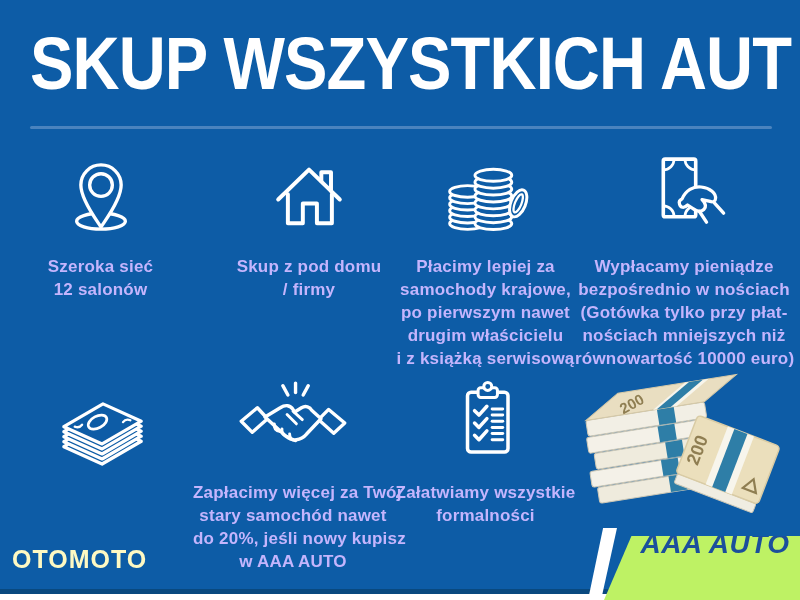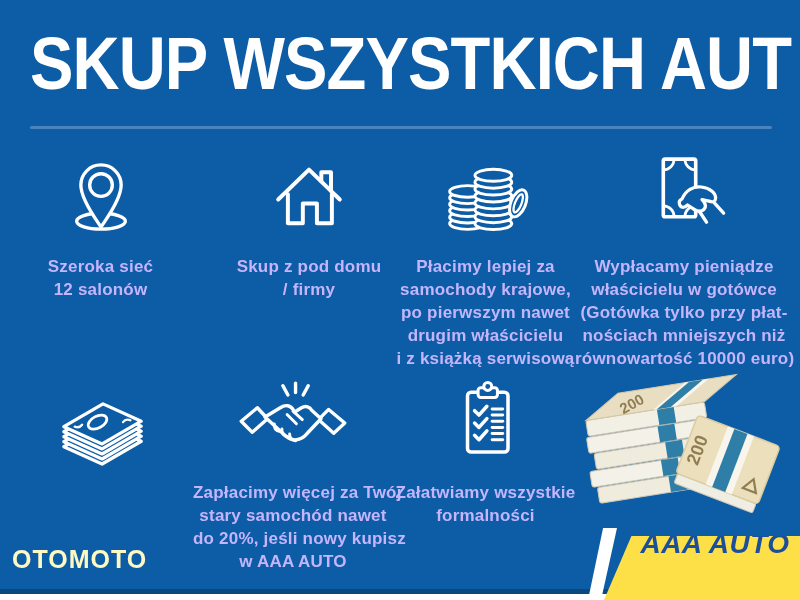--- a/index.html
+++ b/index.html
@@ -32,21 +32,21 @@
     font-size:25px; line-height:27px; font-weight:bold; color:#fef9c3;
     letter-spacing:1px; white-space:nowrap;
   }
   .bottom-shadow{ position:absolute; left:0; top:589px; width:800px; height:5px; background:#09497F; }
   .bottom-white{ position:absolute; left:0; top:594px; width:800px; height:6px; background:#FFFFFF; }
   .aaa-stripe{
     position:absolute; left:588px; top:528px; width:29px; height:72px; background:#FFFFFF;
     clip-path:polygon(52% 0%, 100% 0%, 45% 100%, 0% 100%); z-index:4;
   }
   .aaa-box{
-    position:absolute; left:604px; top:536px; width:196px; height:64px; background:#fde047;
+    position:absolute; left:604px; top:536px; width:196px; height:64px; background:#bef264;
     clip-path:polygon(14% 0%, 100% 0%, 100% 100%, 0% 100%);
     z-index:4; display:flex; flex-direction:column; align-items:center; justify-content:center;
     padding-left:0; box-sizing:border-box;gap:46px;
   }
   .aaa-text{
     font-size:28px; font-weight:bold; font-style:italic; color:#1B4F9C;
     letter-spacing:0.5px; margin-left:26px; line-height:30px; white-space:nowrap;
   }
   .aaa-underline{ width:150px; height:4px; background:#1B4F9C; margin-left:26px; margin-top:2px; }
   svg{ display:block; }
@@ -135,21 +135,21 @@
         </g>
         <path d="M48,53 C52,44 60,39 69,40 C79,41 86,47 85,53 C85,56 82,57 79,56 L70,54 C74,58 75,62 72,65 C69,68 64,67 60,64 L54,60 C50,64 46,63 45,59 C44,56 46,54 48,53 Z" fill="#0D5CA6" stroke="#FFFFFF" stroke-width="3.6" stroke-linejoin="round"></path>
         <g fill="none" stroke="#FFFFFF" stroke-width="3.8" stroke-linecap="round">
           <path d="M67,67 L75,79"></path>
           <path d="M84,58 L94,69"></path>
         </g>
       </svg>
     </div>
     <div class="caption">
       <div>Wypłacamy pieniądze</div>
-      <div>właścicielu w gotówce</div>
+      <div>bezpośrednio w nościach</div>
       <div>(Gotówka tylko przy płat-</div>
       <div>nościach mniejszych niż</div>
       <div>równowartość 10000 euro)</div>
     </div>
   </div>
 
   <div class="cell" style="left:8px; top:378px; width:190px;">
     <div class="iconbox r2">
       <svg width="102" height="88" viewBox="0 0 112 96">
         <g fill="#0D5CA6" stroke="#FFFFFF" stroke-width="3.6" stroke-linejoin="round">

